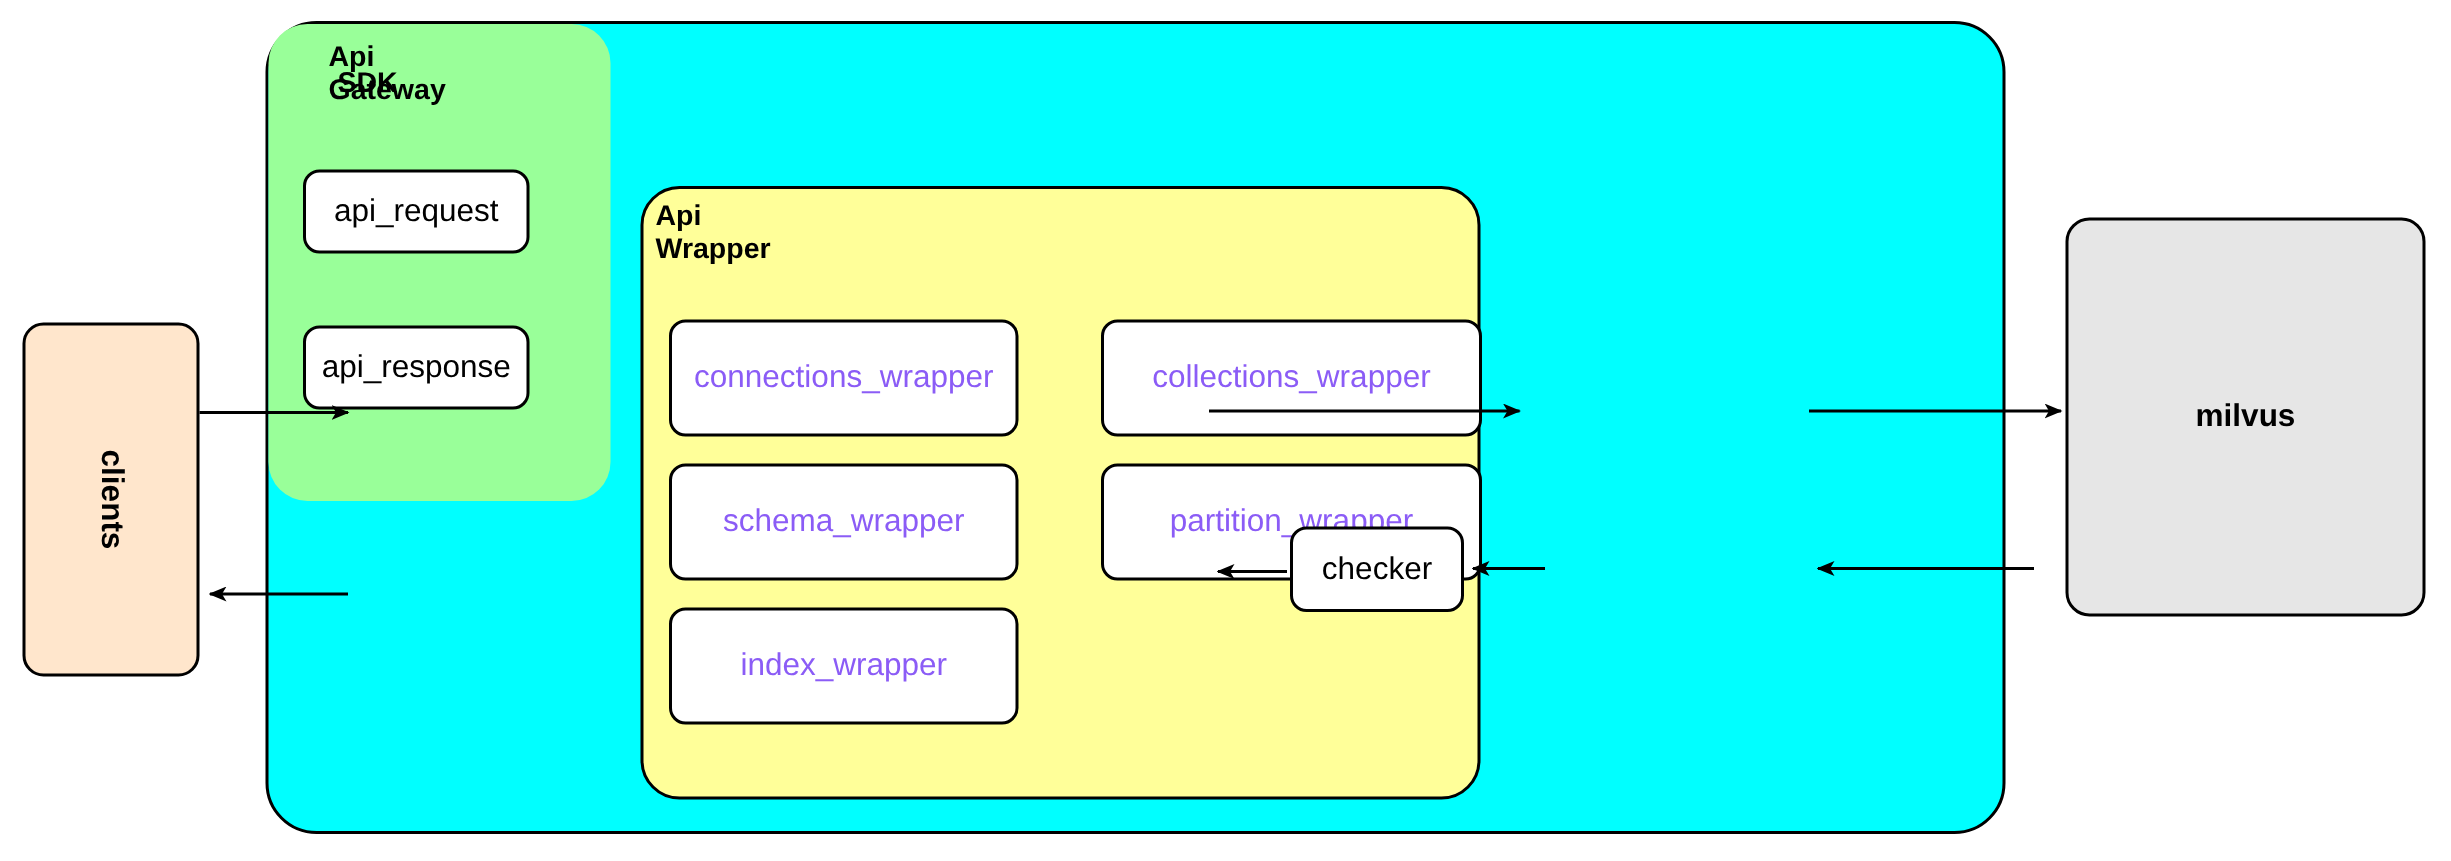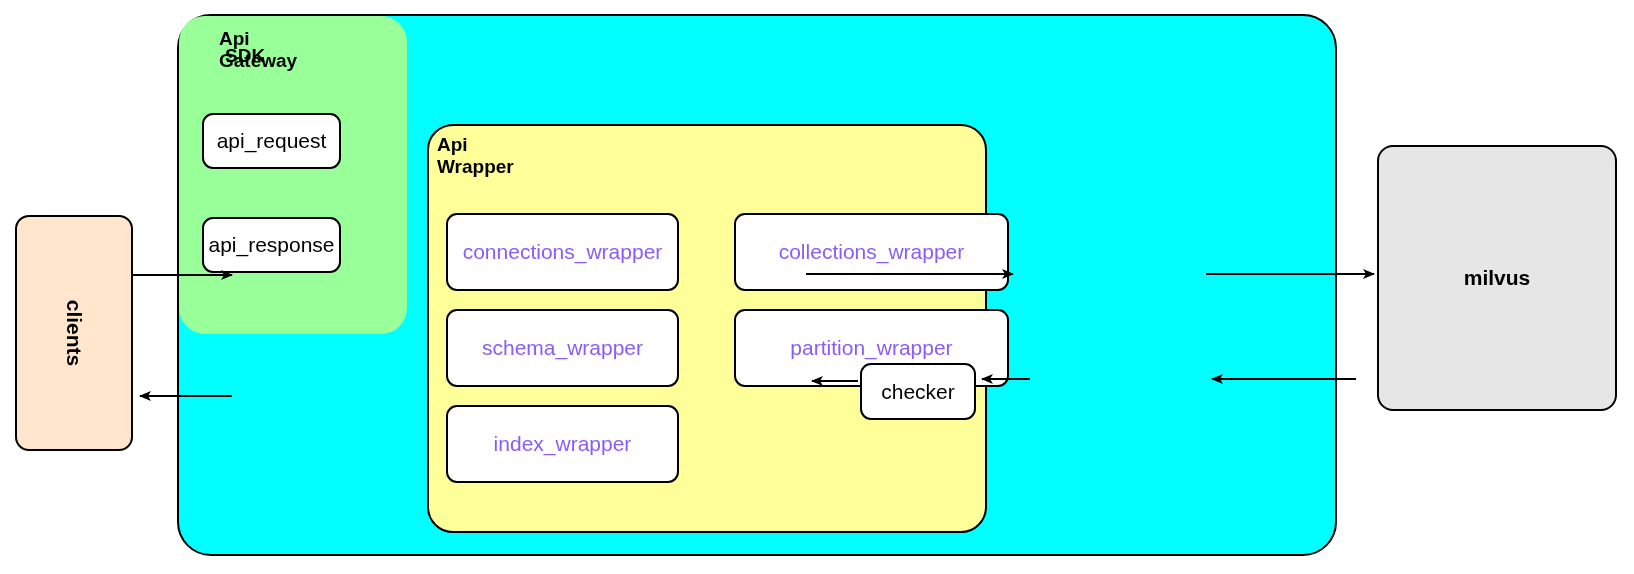--- a/index.html
+++ b/index.html
@@ -66,38 +66,38 @@
   #api-gateway-title { left: 40px; top: 12px; }
 
   
   .leaf {
     background: #FFFFFF;
     border-radius: 11px;
     font-size: 21px;
     color: #8b5cf6;
   }
   .col-left  { left: 17px;  width: 233px; }
-  .col-right { left: 305px; width: 275px; }
+  .col-right { left: 305px; width: 254px; }
   .row-1 { top: 87px;  height: 78px; }
   .row-2 { top: 183px; height: 78px; }
   .row-3 { top: 279px; height: 78px; }
 
   .gw-leaf {
     background: #FFFFFF;
     border-radius: 11px;
     font-size: 21px;
     left: 23px;
-    width: 139px;
+    width: 151px;
     height: 56px;
   }
   #api-request-box  { top: 97px; }
   #api-response-box { top: 201px; }
 
   #checker-box {
-    left: 860px; top: 363px;
+    left: 860px; top: 351px;
     width: 116px; height: 57px;
     background: #FFFFFF;
     border-radius: 11px;
     font-size: 21px;
   }
 
   #clients-box {
     left: 15px; top: 215px;
     width: 118px; height: 236px;
     background: #FFE6CC;

